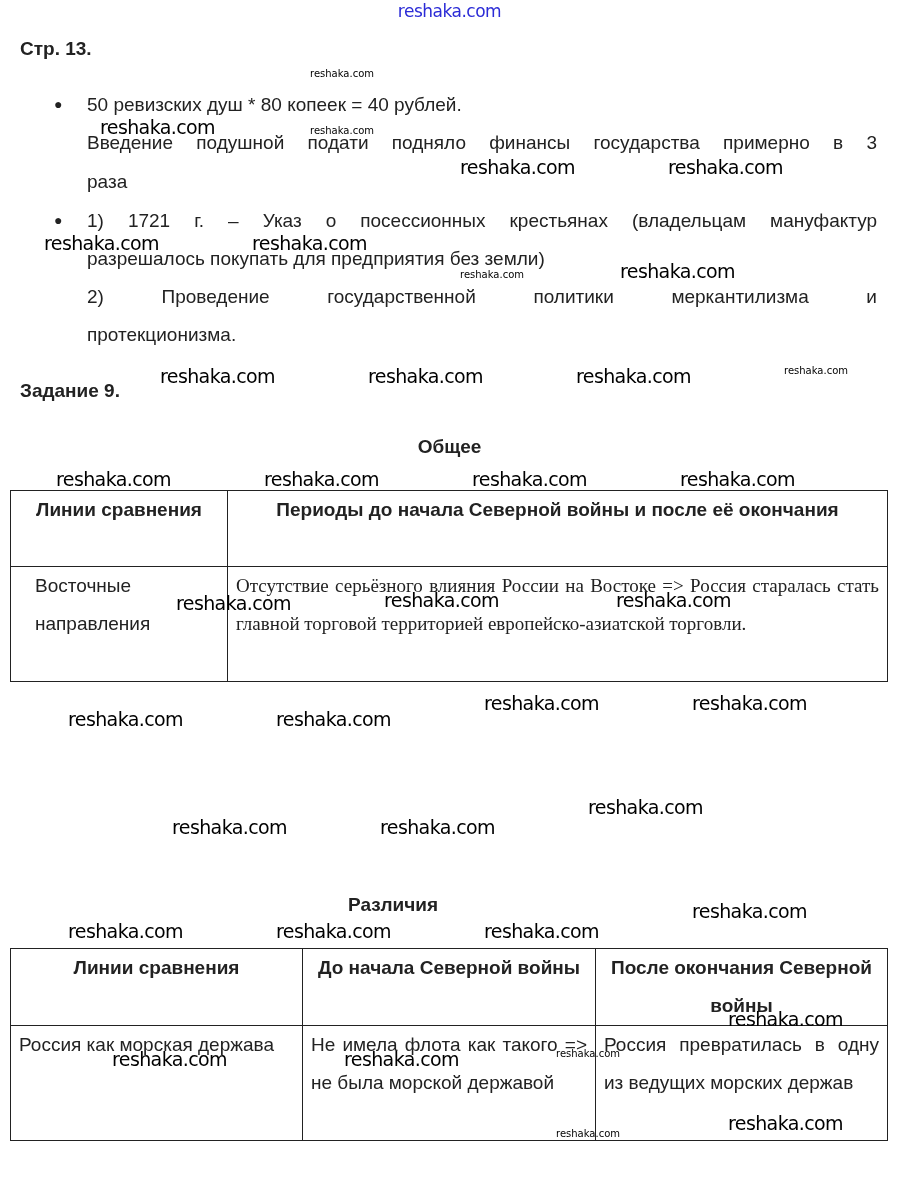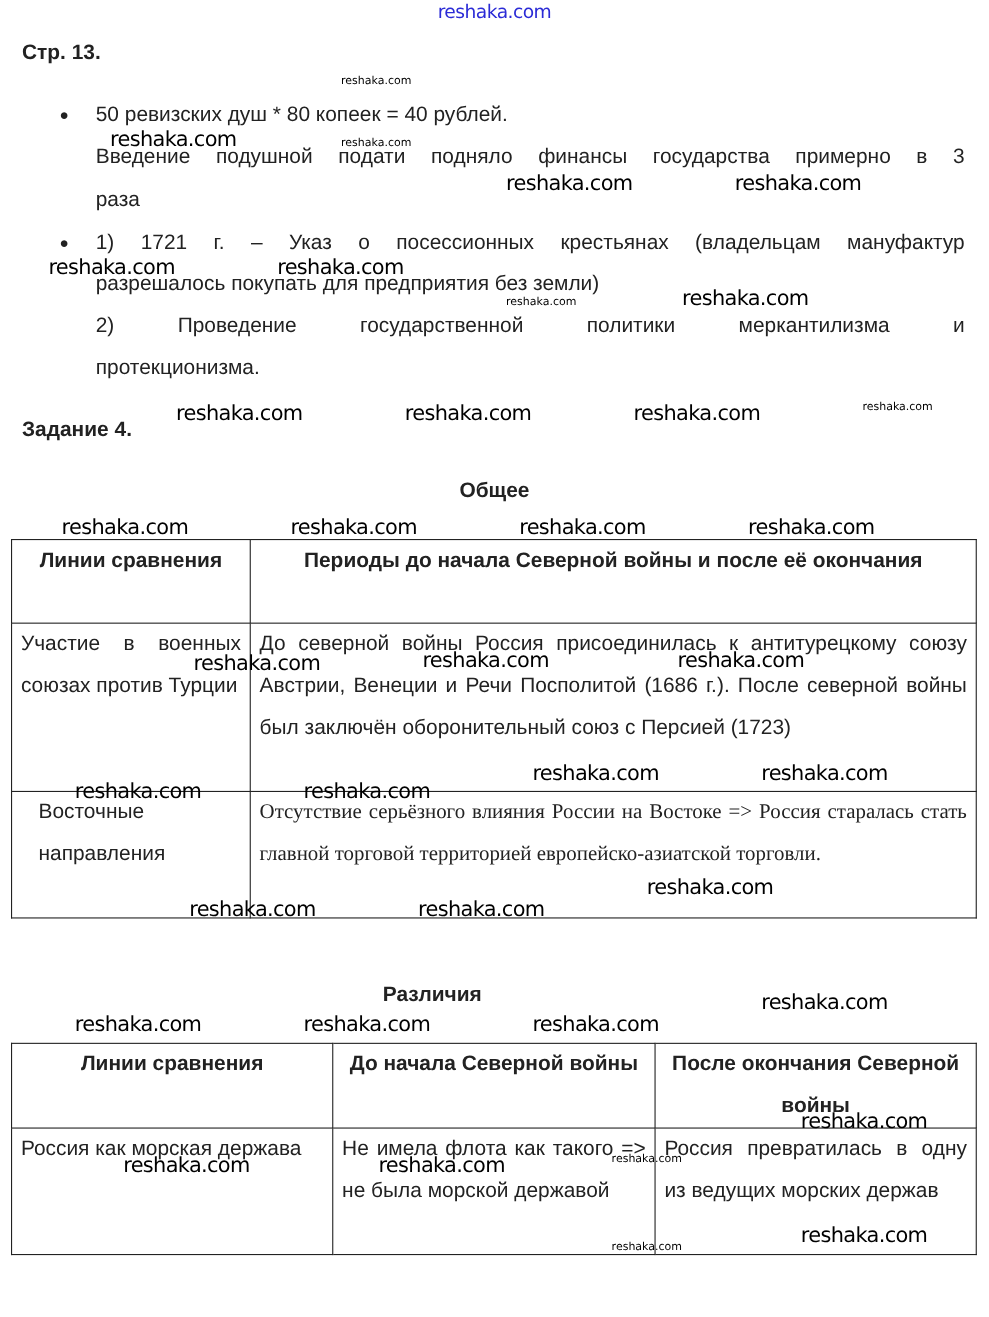--- a/index.html
+++ b/index.html
@@ -29,36 +29,32 @@
 <div class="abs p" style="left:87px;top:86px;">50 ревизских душ * 80 копеек = 40 рублей.</div>
 <div class="abs p just" style="left:87px;top:124px;width:790px;">Введение подушной подати подняло финансы государства примерно в 3</div>
 <div class="abs p" style="left:87px;top:163px;">раза</div>
 
 <div class="abs bullet" style="left:54px;top:212px;">●</div>
 <div class="abs p just" style="left:87px;top:202px;width:790px;">1) 1721 г. – Указ о посессионных крестьянах (владельцам мануфактур</div>
 <div class="abs p" style="left:87px;top:240px;">разрешалось покупать для предприятия без земли)</div>
 <div class="abs p just" style="left:87px;top:278px;width:790px;">2) Проведение государственной политики меркантилизма и</div>
 <div class="abs p" style="left:87px;top:316px;">протекционизма.</div>
 
-<div class="abs h" style="left:20px;top:380px;">Задание 4.</div>
+<div class="abs h" style="left:20px;top:380px;">Задание 9.</div>
 
 <div class="abs h" style="left:0;width:899px;text-align:center;top:436px;">Общее</div>
 <table style="left:10px;top:490px;width:878px;">
   <colgroup>
       <col style="width:217px">
       <col>
     </colgroup>
   <tbody>
       <tr>
     <td class="th" style="height:75px;">Линии сравнения</td>
     <td class="th">Периоды до начала Северной войны и после её окончания</td>
-  </tr>
-  <tr>
-    <td class="just-cell" style="height:152px;text-align:justify;">Участие в военных союзах против Турции</td>
-    <td style="text-align:justify;">До северной войны Россия присоединилась к антитурецкому союзу Австрии, Венеции и Речи Посполитой (1686 г.). После северной войны был заключён оборонительный союз с Персией (1723)</td>
   </tr>
   <tr>
     <td style="height:114px;padding-left:24px;">Восточные направления</td>
     <td style="text-align:justify;font-family:Liberation Serif, serif;">Отсутствие серьёзного влияния России на Востоке =&gt; Россия старалась стать главной торговой территорией европейско-азиатской торговли.</td>
   </tr>
 </tbody>
   </table>
 
 <div class="abs h" style="left:0;width:786px;text-align:center;top:894px;">Различия</div>
 <table style="left:10px;top:948px;width:878px;">

